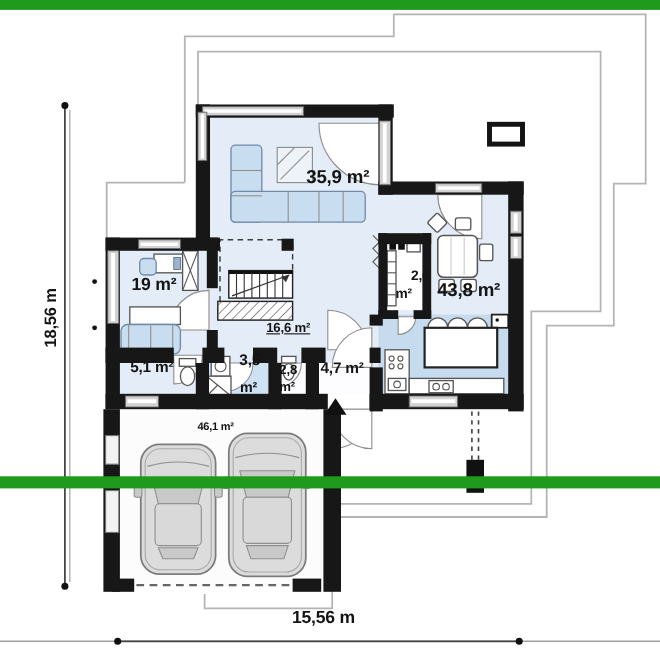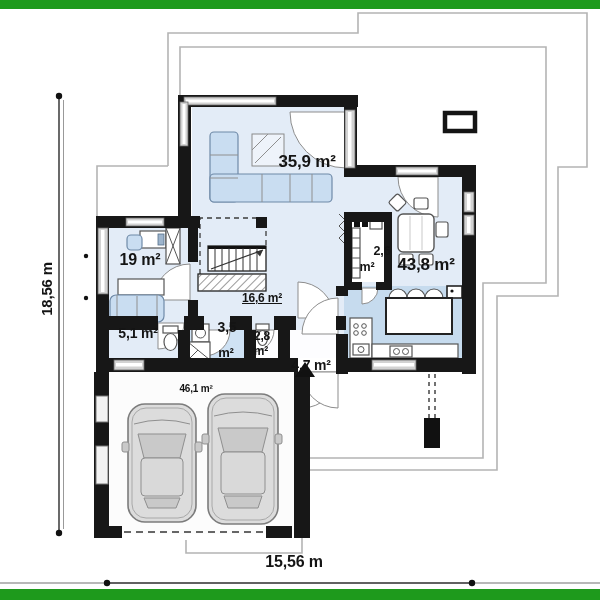--- a/index.html
+++ b/index.html
@@ -1,17 +1,17 @@
 <!DOCTYPE html>
 <html style="--green: #1e9a1c; --wall: #171717; --floor: #e3ecf7; --kfloor: #c6dbee; --bathfloor: #cfe2f4; --furn: #c9ddf1; --furnStroke: #6f8aa8; --outline: #b4b4b4; --ink: #141414;"><head>
 <meta charset="utf-8">
 <style>
   html,body{margin:0;padding:0;background:#fff;}
   body{width:600px;height:600px;overflow:hidden;}
-  .canvas{position:relative;width:600px;height:600px;background:#fff;font-family:"Liberation Sans",sans-serif;}
+  .canvas{position:relative;width:600px;height:444px;background:#fff;font-family:"Liberation Sans",sans-serif;}
   .bar{position:absolute;left:0;width:600px;background:var(--green,#1e9a1c);}
   .bar.top{top:0;height:9px;}
   .bar.bottom{bottom:0;height:11px;}
   svg.plan{position:absolute;left:0;top:0;}
   .lbl{position:absolute;transform:translate(-50%,-50%);font-weight:bold;color:var(--ink,#141414);white-space:nowrap;line-height:1;letter-spacing:-0.2px;}
   .lbl.rot{transform:translate(-50%,-50%) rotate(-90deg);}
   
   .wall{fill:var(--wall,#171717);}
   .floor{fill:var(--floor,#e3ecf7);}
   .kfloor{fill:var(--kfloor,#c6dbee);}
@@ -297,20 +297,20 @@
   <div class="lbl" style="left:426px;top:264px;font-size:17px;">43,8 m²</div>
   <div class="lbl" style="left:140px;top:260px;font-size:16px;">19 m²</div>
   <div class="lbl" style="left:262px;top:298px;font-size:12px;text-decoration:underline;">16,6 m²</div>
   <div class="lbl" style="left:138px;top:333px;font-size:14px;">5,1 m²</div>
   <div class="lbl" style="left:227px;top:327px;font-size:14px;">3,5</div>
   <div class="lbl" style="left:226px;top:352px;font-size:13px;">m²</div>
   <div class="lbl" style="left:262px;top:336px;font-size:12px;">2,8</div>
   <div class="lbl" style="left:261px;top:351px;font-size:12px;">m²</div>
   <div class="lbl" style="left:366px;top:251px;font-size:12.5px;margin-left:16px;">2,6</div>
   <div class="lbl" style="left:367px;top:267px;font-size:12.5px;">m²</div>
-  <div class="lbl" style="left:311px;top:334px;font-size:14px;margin-top:31px;">4,7 m²</div>
+  <div class="lbl" style="left:311px;top:334px;font-size:14px;">4,7 m²</div>
   <div class="lbl" style="left:196px;top:389px;font-size:10px;">46,1 m²</div>
 
   <div class="lbl rot" style="left:46px;top:289px;font-size:15px;">18,56 m</div>
   <div class="lbl" style="left:294px;top:562px;font-size:16px;">15,56 m</div>
 
   <div class="bar bottom"></div>
 </div>
 
 </body></html>

